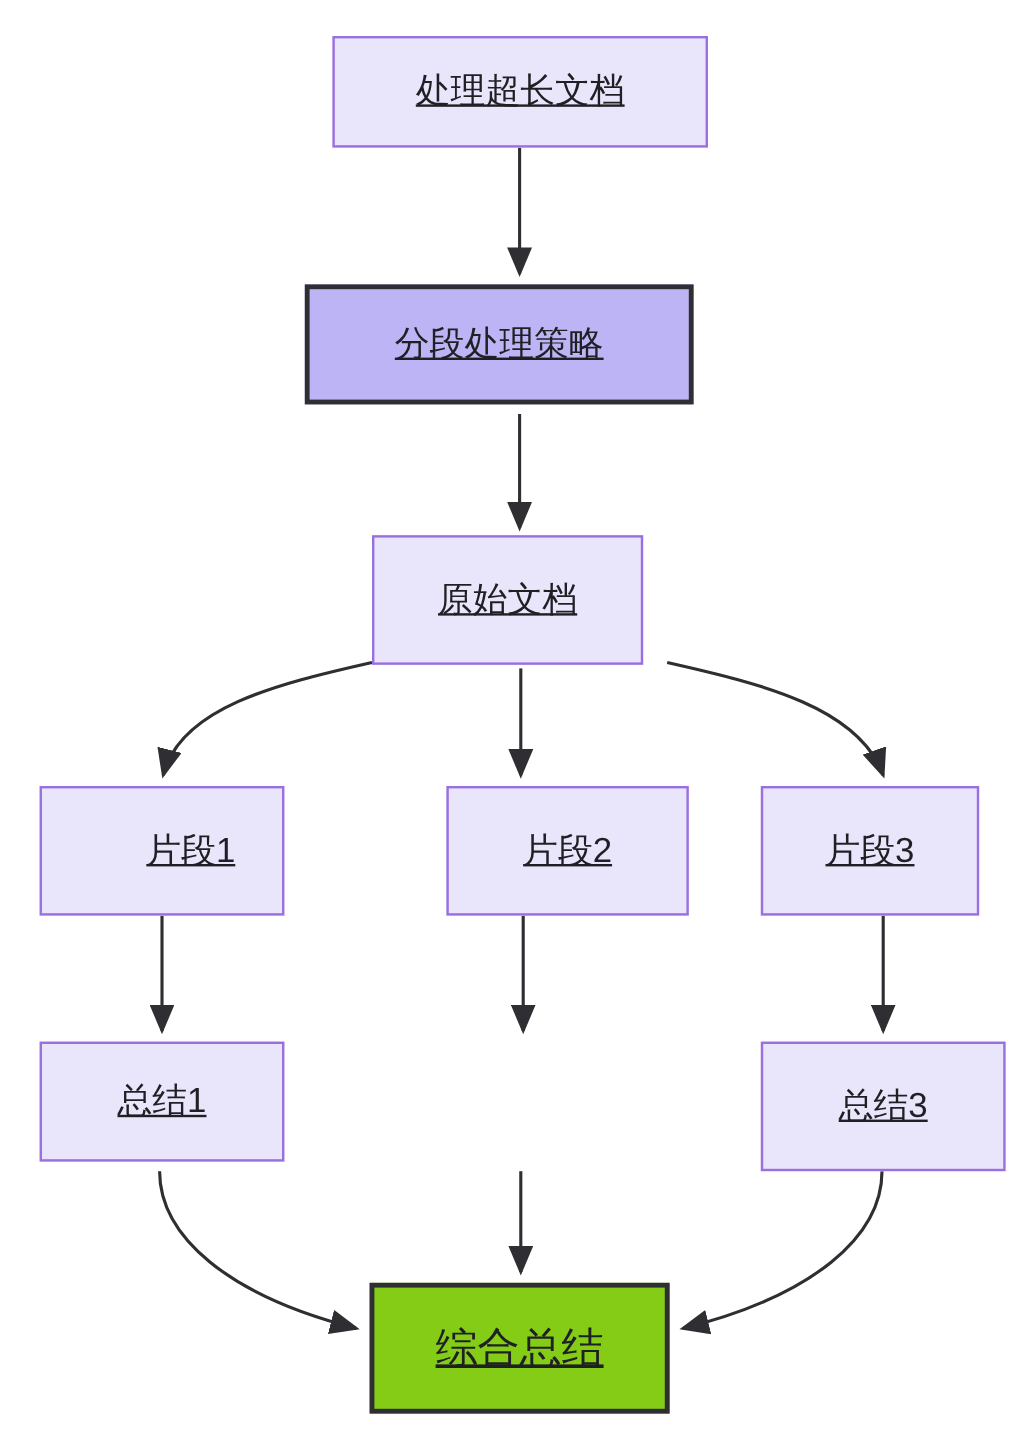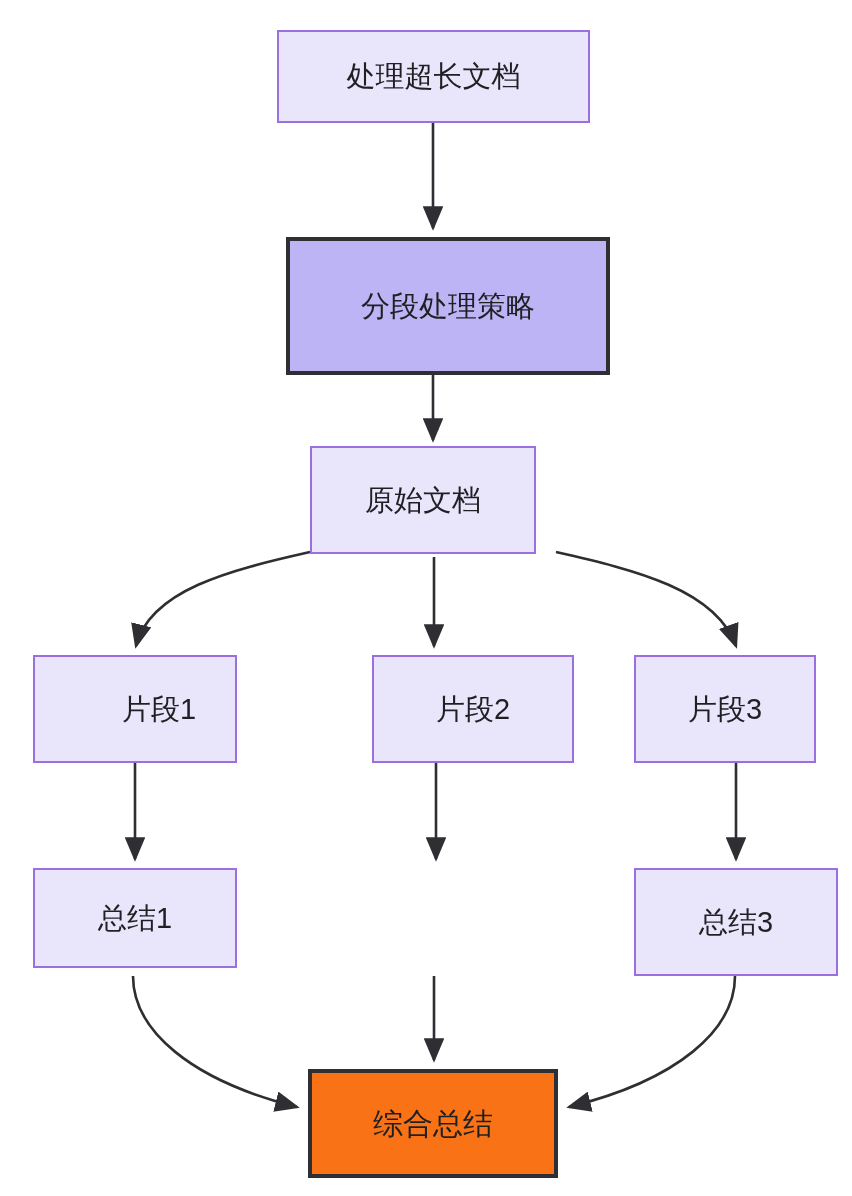--- a/index.html
+++ b/index.html
@@ -27,20 +27,21 @@
     height: 1196px;
     pointer-events: none;
   }
   .node {
     position: absolute;
     box-sizing: border-box;
     display: flex;
     align-items: center;
     justify-content: center;
     line-height: 1.2;
+    text-decoration: underline;
   }
   .node-label {
     display: block;
     white-space: nowrap;
   }
   
   .node.style-default {
     background: #e9e5fb;
     border: 2px solid #9a6fe0;
     color: #1f2024;
@@ -48,24 +49,24 @@
   }
   
   .node.style-strategy {
     background: #bcb4f5;
     border: 4px solid #2e2e33;
     color: #1f2024;
     font-size: 29px;
   }
   
   .node.style-final {
-    background: #f97316;
+    background: #84cc16;
     border: 4px solid #2e2e33;
     color: #1f2024;
-    font-size: 30px;
+    font-size: 35px;
   }
 </style>
 </head>
 <body>
 
 <div id="diagram-root">
 
   <svg id="edge-layer" viewBox="0 0 852 1196" width="852" height="1196">
     <defs>
       <marker id="arrowhead" markerWidth="10" markerHeight="8" refX="8.4" refY="4" orient="auto" markerUnits="strokeWidth">
@@ -93,21 +94,21 @@
 
     <path d="M434,976 L434,1060" fill="none" stroke="#2e2e33" stroke-width="2.6" marker-end="url(#arrowhead)"></path>
 
     <path d="M735,976 C735,1030 678,1080 569,1107" fill="none" stroke="#2e2e33" stroke-width="2.6" marker-end="url(#arrowhead)"></path>
   </svg>
 
   <div class="node style-default" style="left:277px; top:30px; width:313px; height:93px;">
     <span class="node-label">处理超长文档</span>
   </div>
 
-  <div class="node style-strategy" style="left:286px; top:237px; width:324px; height:138px;">
+  <div class="node style-strategy" style="left:254px; top:237px; width:324px; height:100px;">
     <span class="node-label">分段处理策略</span>
   </div>
 
   <div class="node style-default" style="left:310px; top:446px; width:226px; height:108px;">
     <span class="node-label">原始文档</span>
   </div>
 
   <div class="node style-default" style="left:33px; top:655px; width:204px; height:108px;padding-left:48px;">
     <span class="node-label">片段1</span>
   </div>

